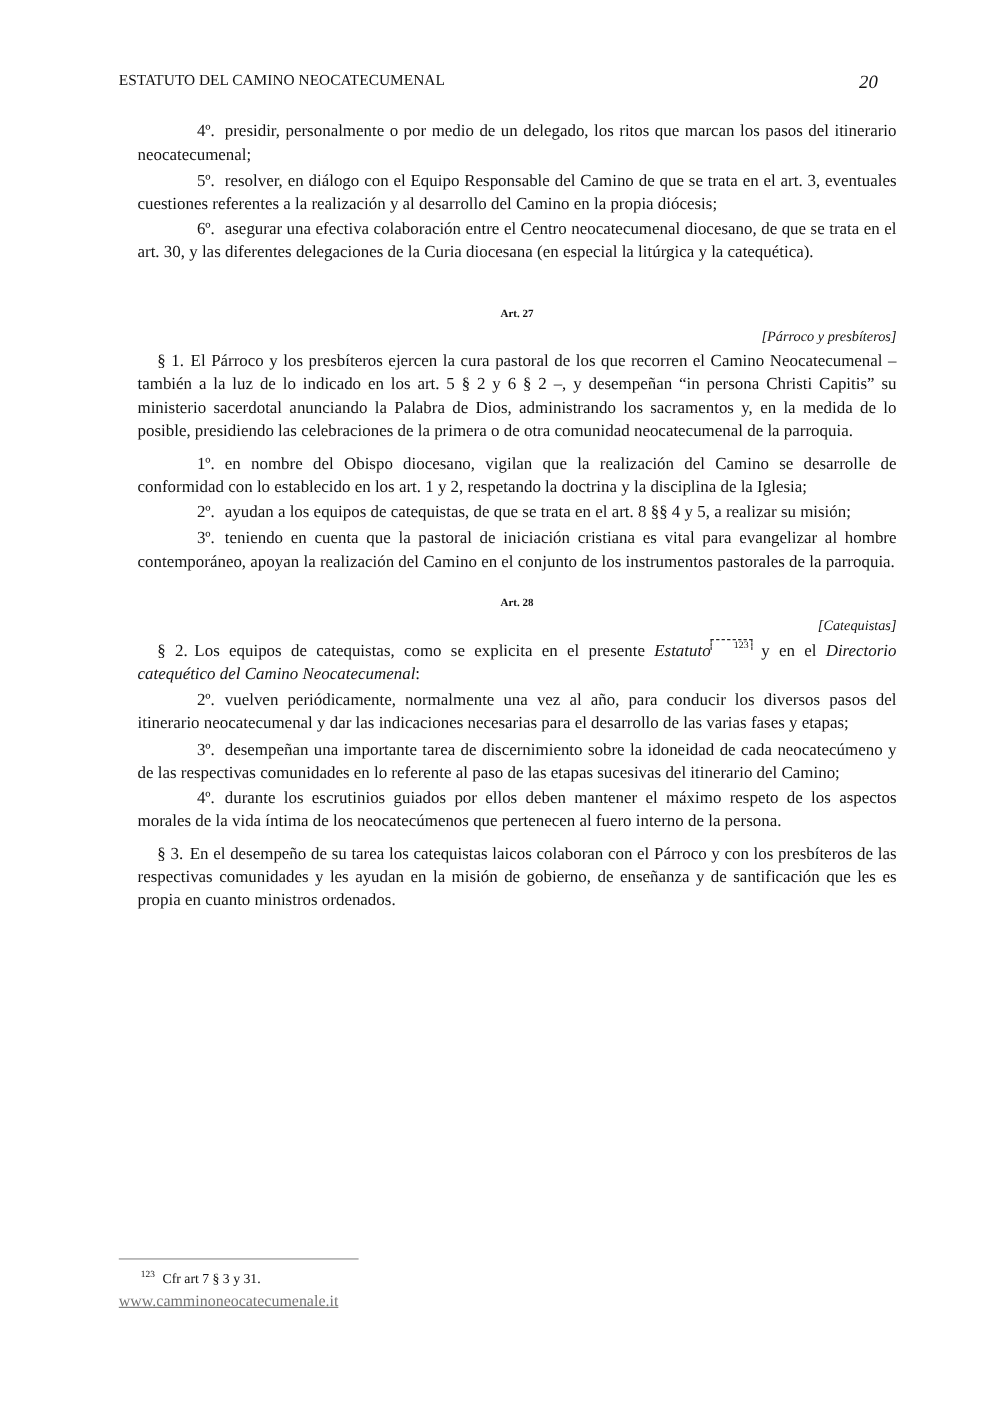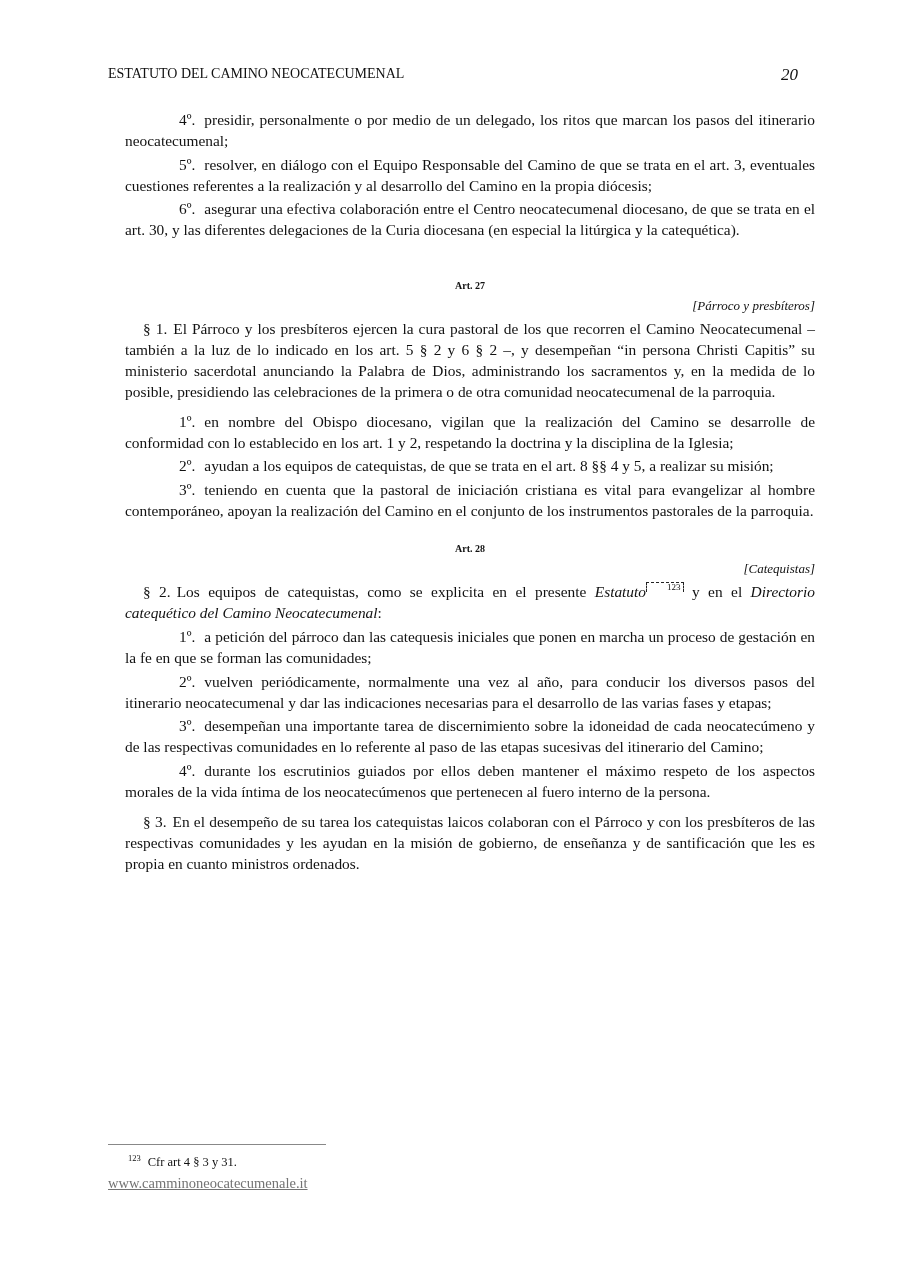--- a/index.html
+++ b/index.html
@@ -52,25 +52,24 @@
     <p class="item"><span class="num">3º.</span><span>teniendo en cuenta que la pastoral de iniciación cristiana es vital para evangelizar al hombre contemporáneo, apoyan la realización del Camino en el conjunto de los instrumentos pastorales de la parroquia.</span></p>
 
     <div style="height:16px"></div>
 
     <div class="art-title">Art. 28</div>
     <div class="art-sub">[Catequistas]</div>
 
 
     <p class="para" style="margin-bottom:3px"><span class="sec">§ 2.</span><span>Los equipos de catequistas, como se explicita en el presente </span><i>Estatuto</i><span class="fnref">123</span><span> y en el </span><i>Directorio catequético del Camino Neocatecumenal</i><span>:</span></p>
 
-    <p class="item"><span class="num">1º.</span><span>a petición del párroco dan las catequesis iniciales que ponen en marcha un proceso de gestación en la fe en que se forman las comunidades;</span></p>
     <p class="item"><span class="num">2º.</span><span>vuelven periódicamente, normalmente una vez al año, para conducir los diversos pasos del itinerario neocatecumenal y dar las indicaciones necesarias para el desarrollo de las varias fases y etapas;</span></p>
     <p class="item"><span class="num">3º.</span><span>desempeñan una importante tarea de discernimiento sobre la idoneidad de cada neocatecúmeno y de las respectivas comunidades en lo referente al paso de las etapas sucesivas del itinerario del Camino;</span></p>
     <p class="item" style="margin-bottom:9px"><span class="num">4º.</span><span>durante los escrutinios guiados por ellos deben mantener el máximo respeto de los aspectos morales de la vida íntima de los neocatecúmenos que pertenecen al fuero interno de la persona.</span></p>
 
     <p class="para"><span class="sec">§ 3.</span><span>En el desempeño de su tarea los catequistas laicos colaboran con el Párroco y con los presbíteros de las respectivas comunidades y les ayudan en la misión de gobierno, de enseñanza y de santificación que les es propia en cuanto ministros ordenados.</span></p>
   </div>
 
   <div class="fn-rule"></div>
-  <div class="fn"><sup>123</sup><span>Cfr art 4 § 3 y 31.</span></div>
+  <div class="fn"><sup>123</sup><span>Cfr art 7 § 3 y 31.</span></div>
 
   <a class="footer-link">www.camminoneocatecumenale.it</a>
 </div>
 
 </body></html>

